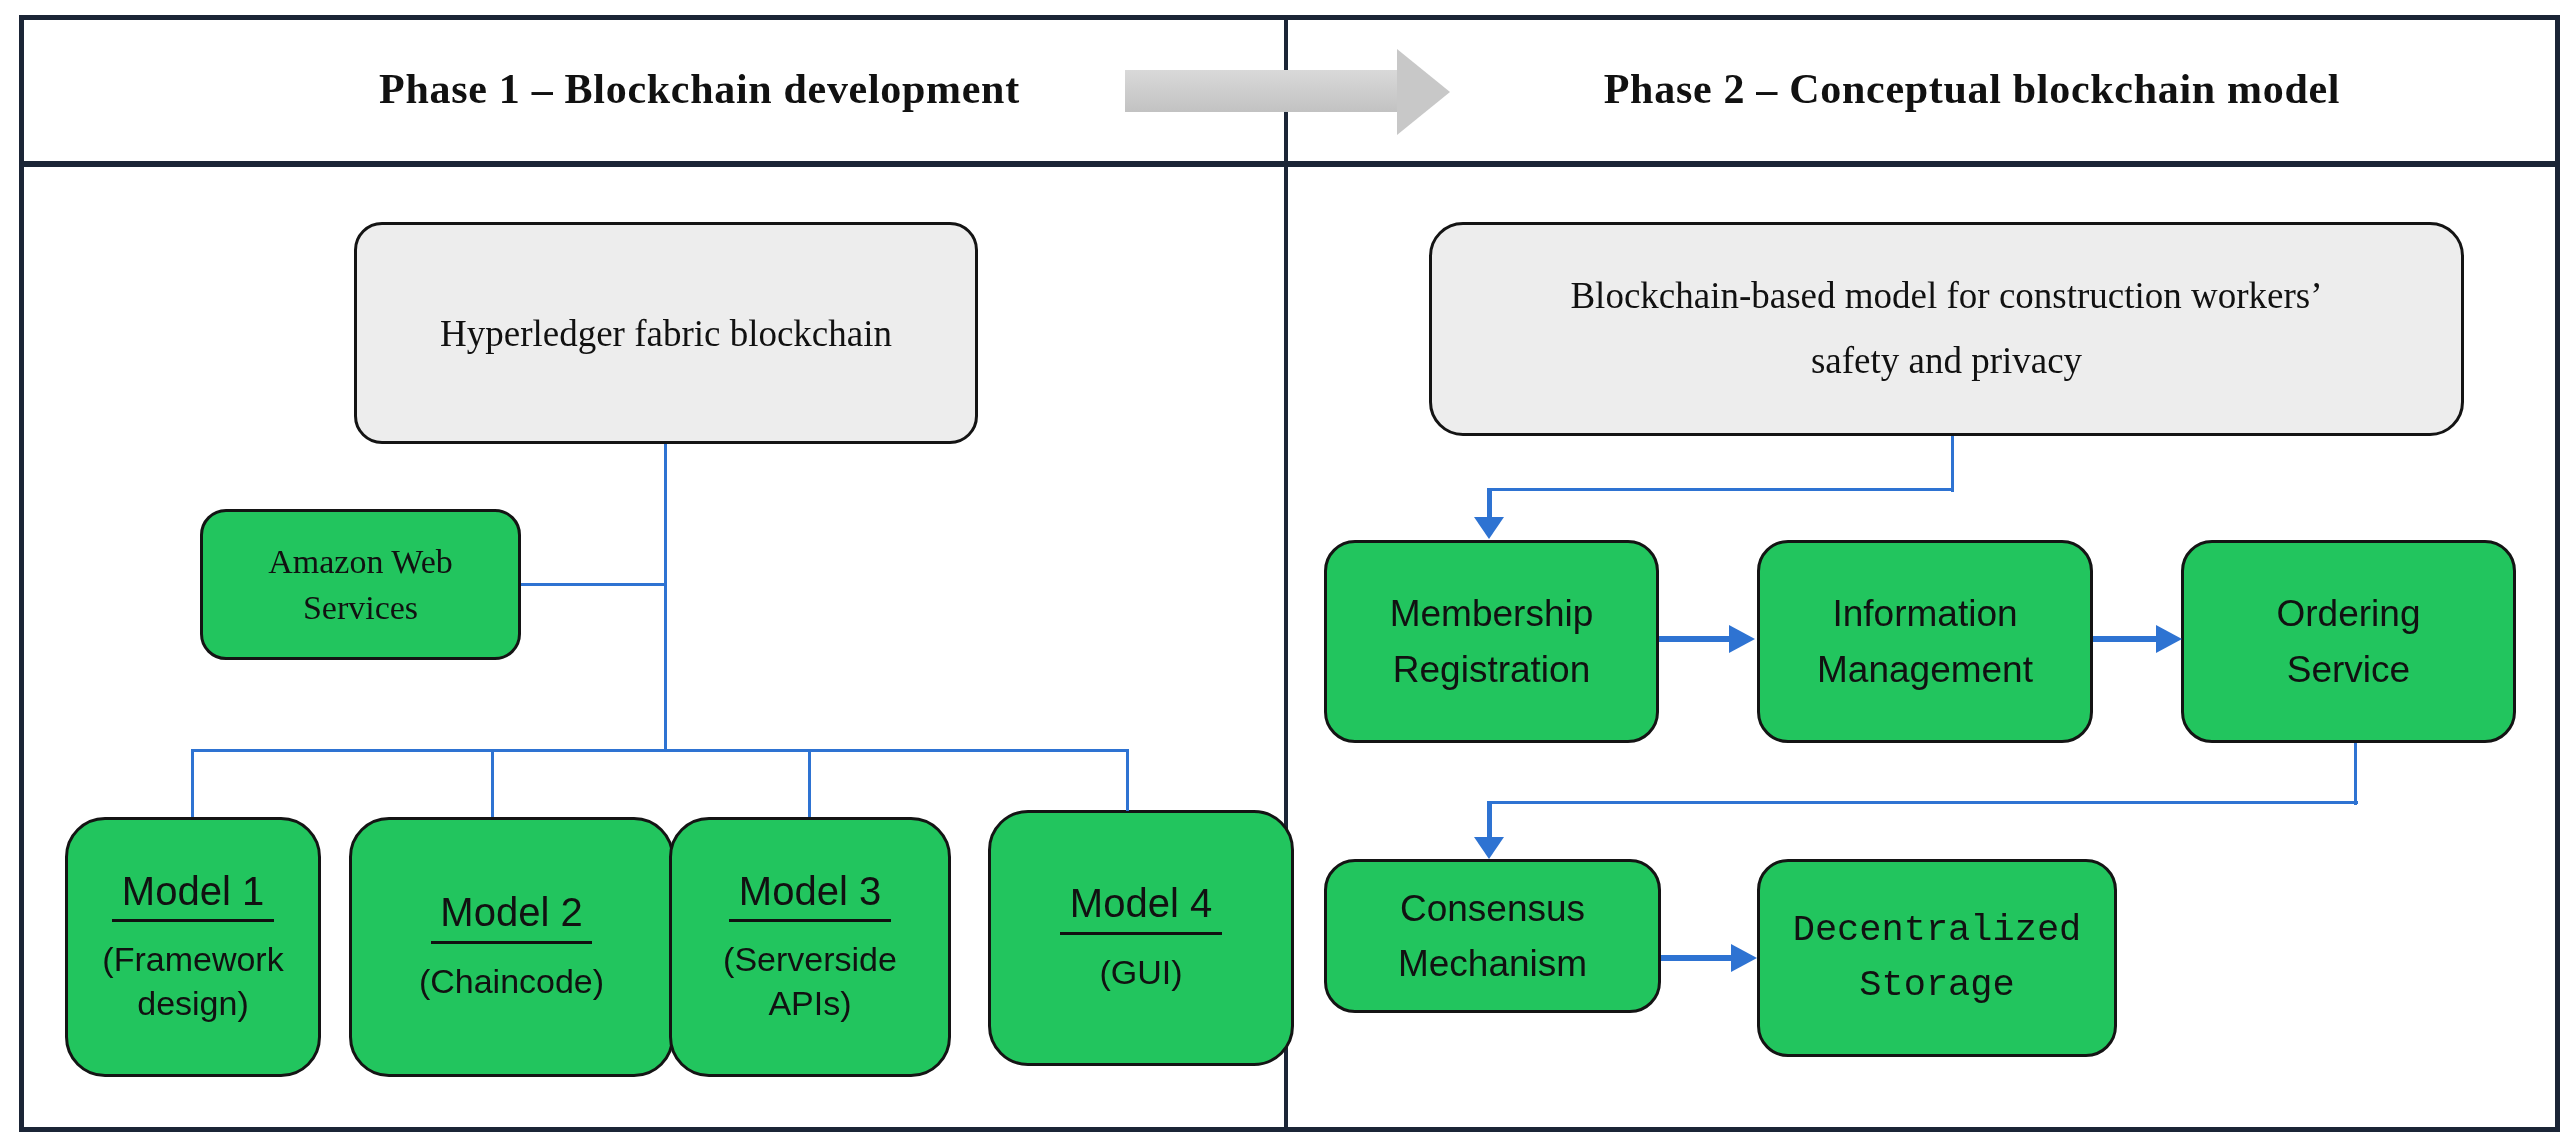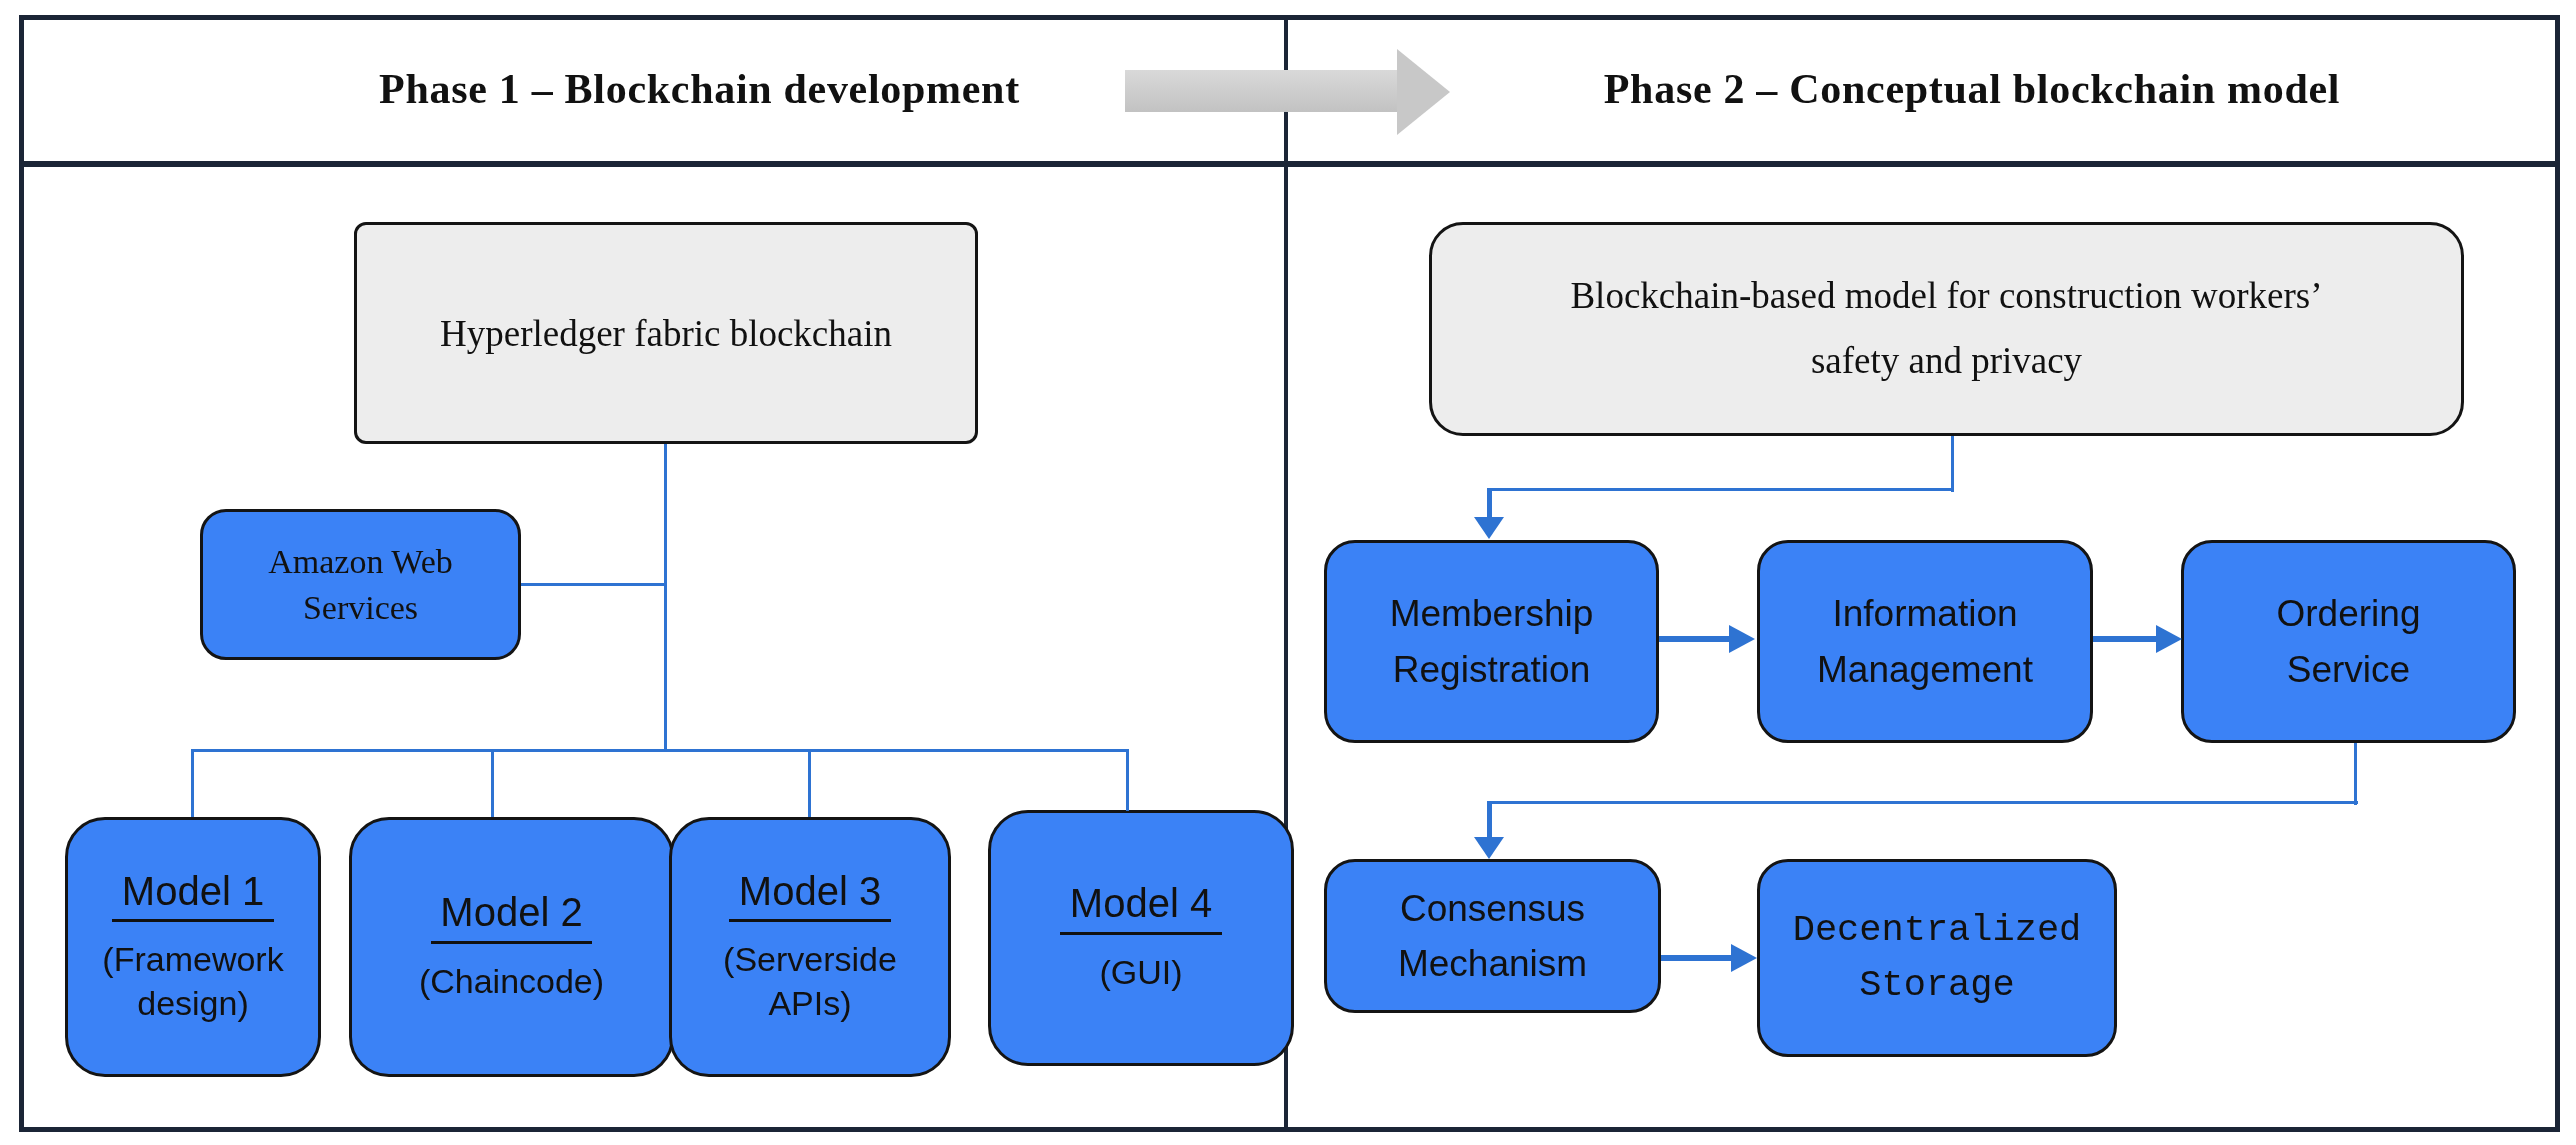--- a/index.html
+++ b/index.html
@@ -28,28 +28,28 @@
   .pt-left{left:19px;top:16.4px;width:1265px;height:145px;}
   .pt-right{left:1288px;top:16.4px;width:1272px;height:145px;}
   
   .garrow-body{left:1125px;top:70px;width:274px;height:42px;
     background:linear-gradient(#d9d9d9,#c2c2c2);}
   .garrow-head{left:1397px;top:49px;width:0;height:0;
     border-top:43px solid transparent;border-bottom:43px solid transparent;
     border-left:53px solid var(--arrow-gray);}
   
   .node{
-    border:3.4px solid var(--node-border);background:#3b82f6;box-sizing:border-box;
+    border:3.4px solid var(--node-border);background:#22c55e;box-sizing:border-box;
     display:flex;flex-direction:column;align-items:center;justify-content:center;
     text-align:center;border-radius:31px;
   }
   .gray{background:var(--gray-fill);}
   .serif{font-family:"Liberation Serif",serif;}
   
-  .hyperledger{left:354px;top:222px;width:624px;height:222px;font-size:37px;border-radius:12px;}
+  .hyperledger{left:354px;top:222px;width:624px;height:222px;font-size:37px;border-radius:28px;}
   .aws{left:200px;top:509px;width:321px;height:151px;font-size:34px;line-height:1.35;
        border-radius:26px;padding:0 48px;}
   .model{width:256px;height:260px;border-radius:40px;padding:0 12.3px;}
   .m1{left:65px;top:817px;}
   .m2{left:349px;top:817px;width:325px;}
   .m3{left:669px;top:817px;width:282px;}
   .m4{left:988px;top:810px;width:306px;height:256px;}
   .model-title{
     font-size:40px;display:inline-block;border-bottom:3.4px solid #111;
     padding:0 9.6px 5.5px 9.6px;margin-bottom:16px;

